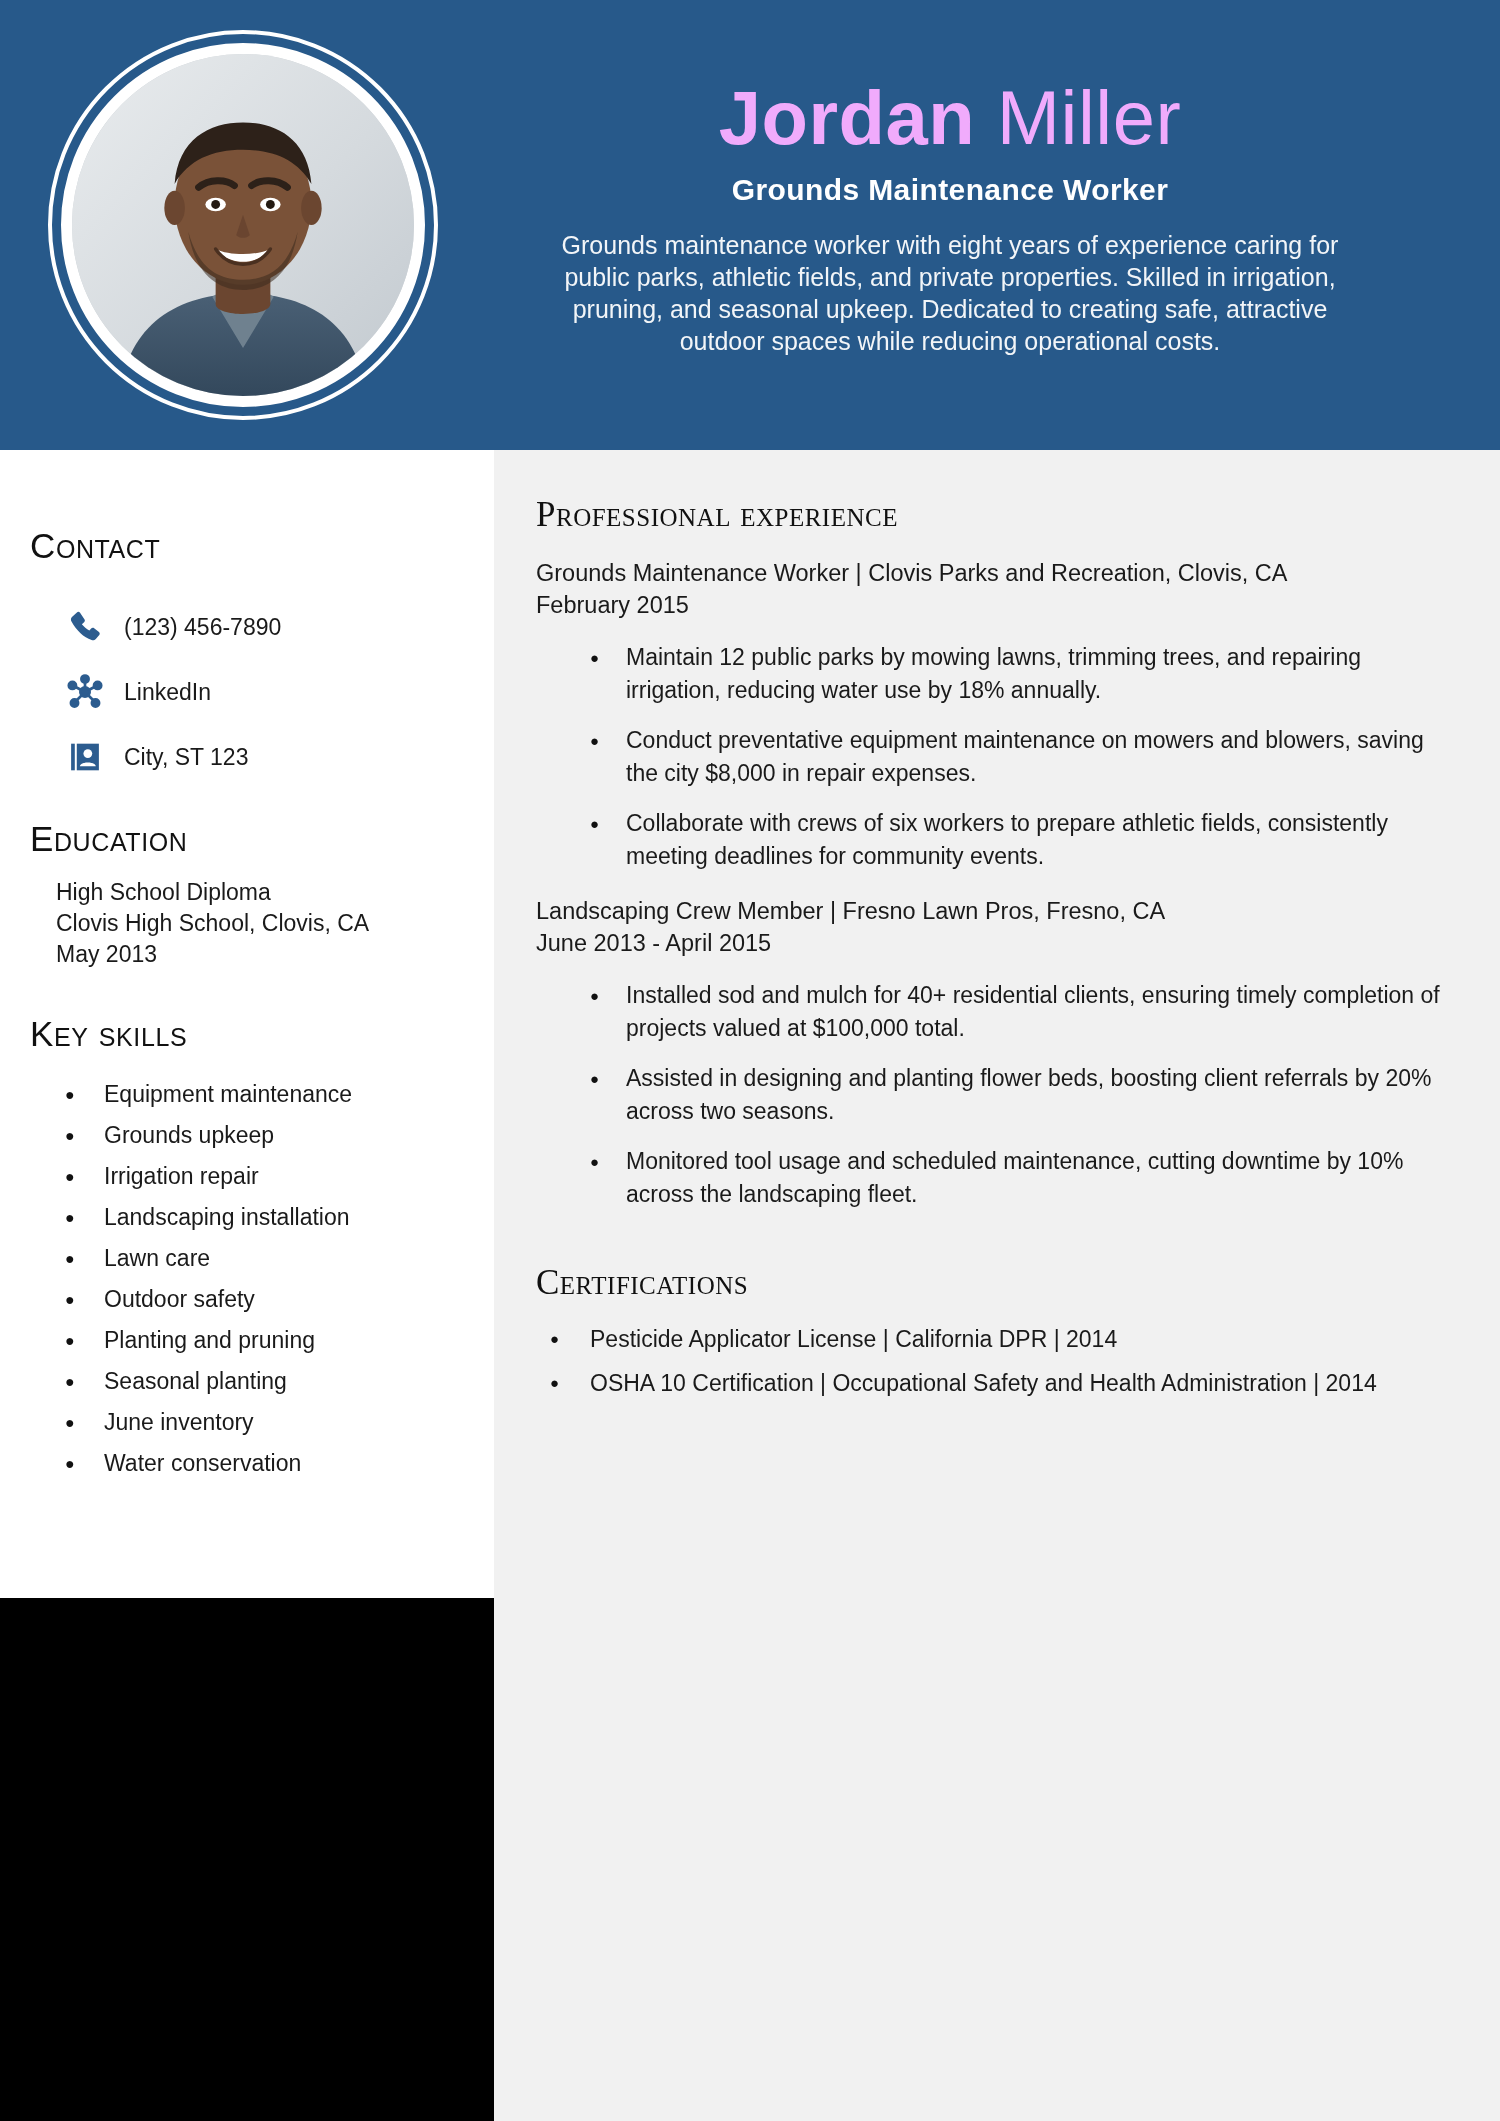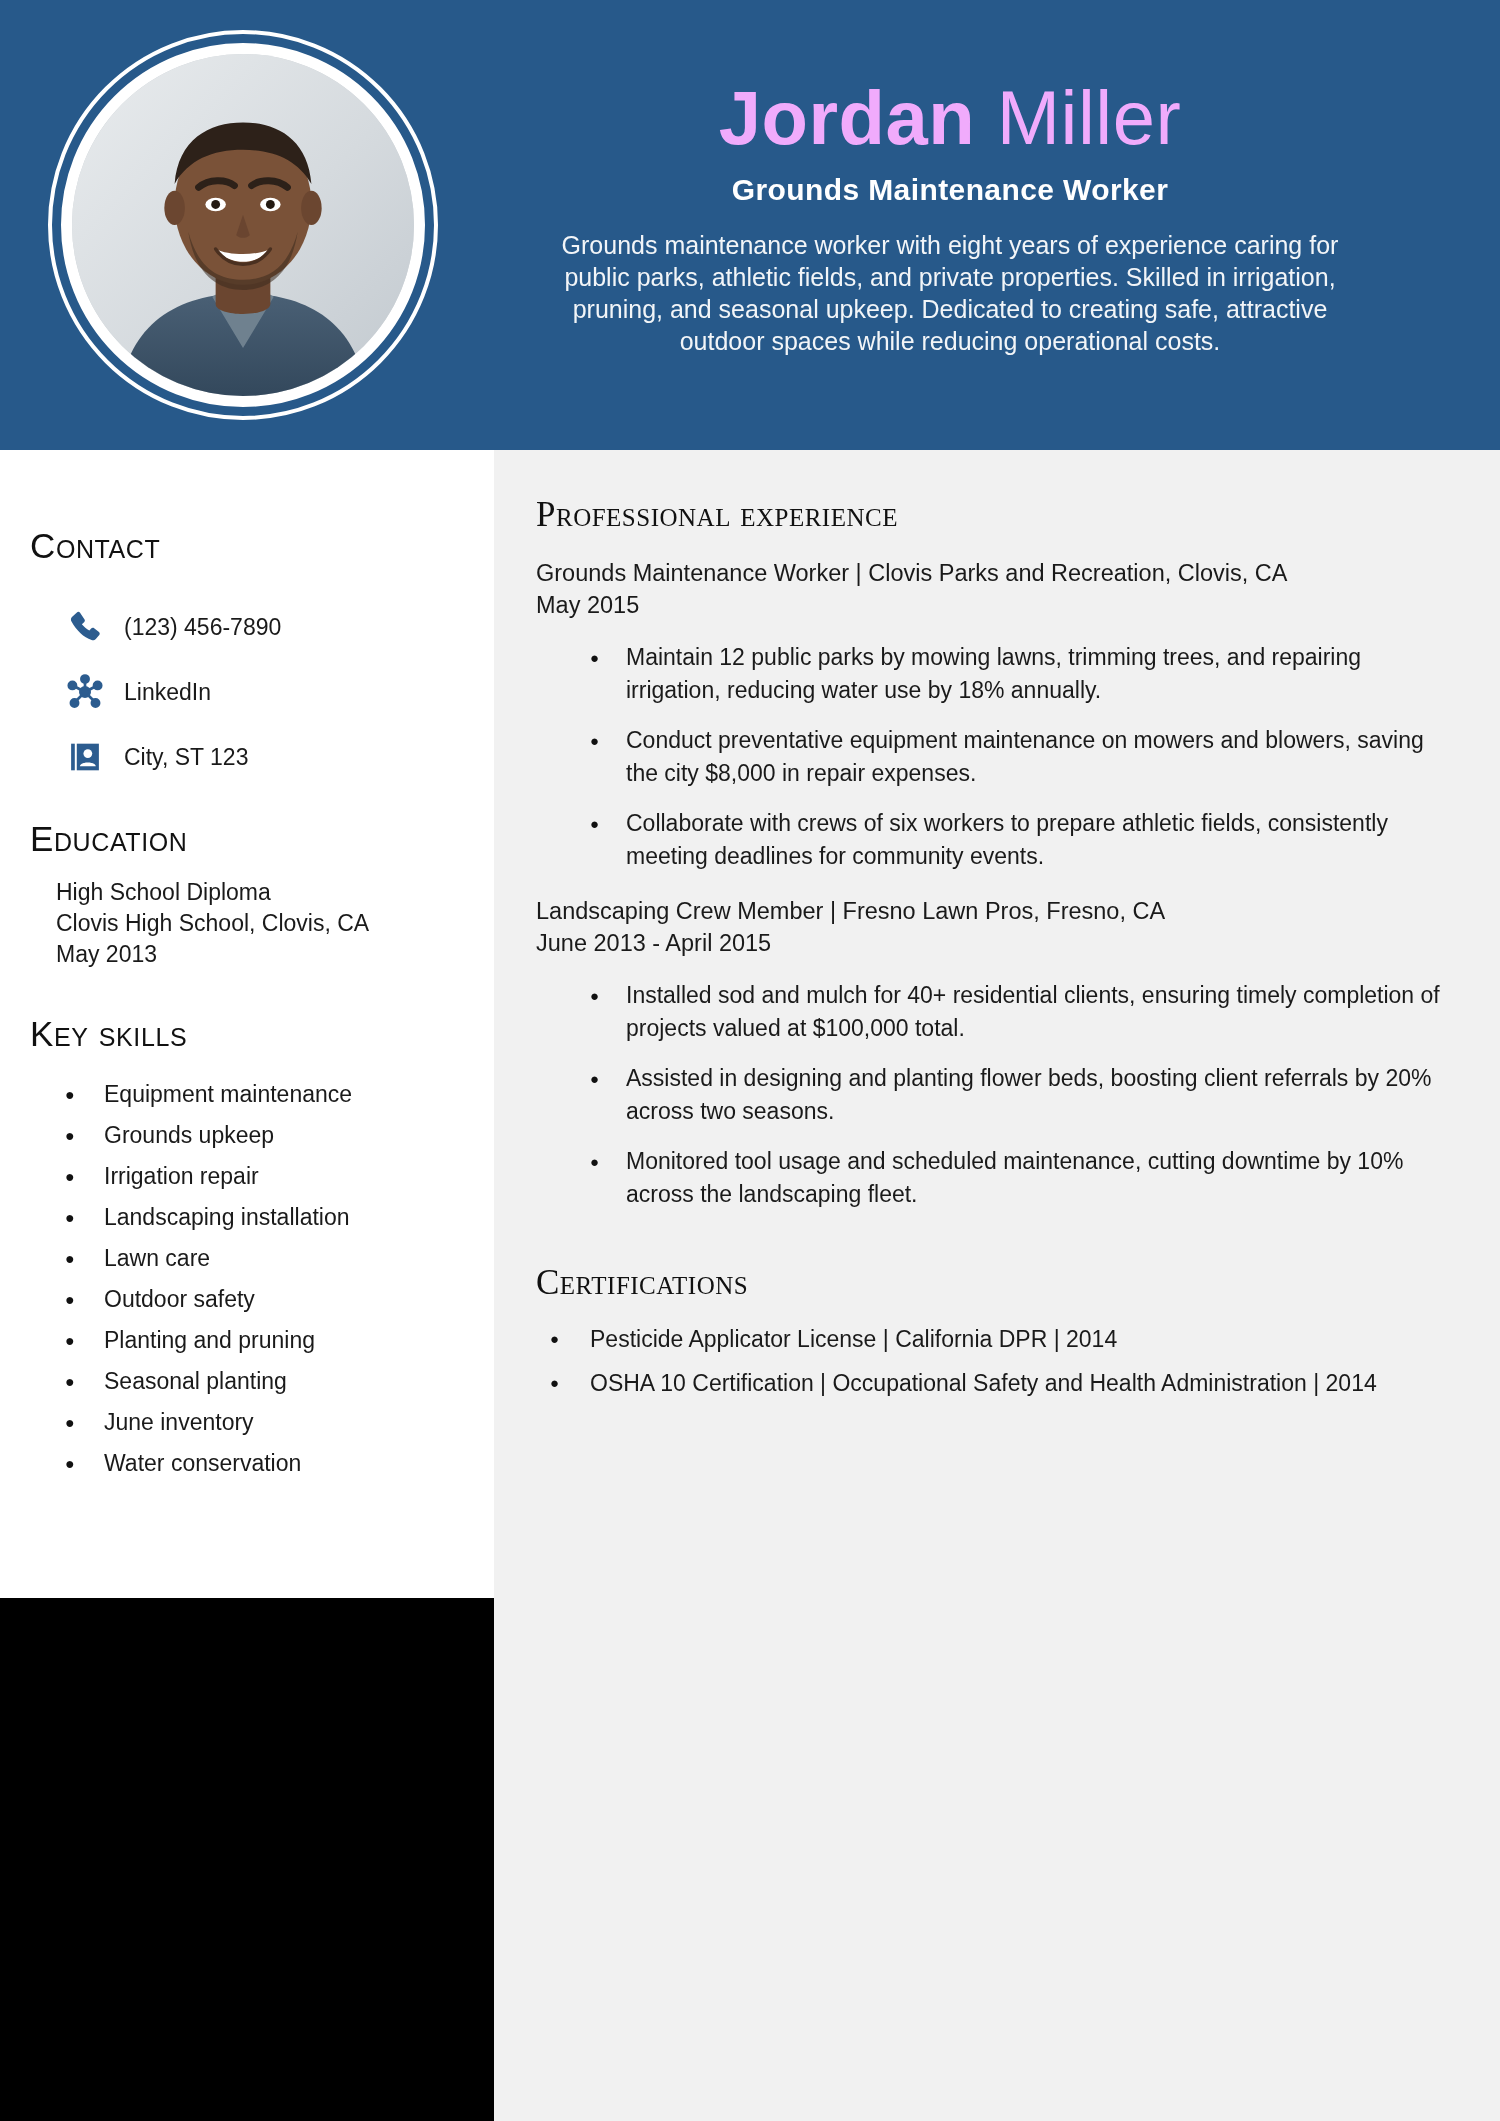--- a/index.html
+++ b/index.html
@@ -399,21 +399,21 @@
       <div class="sidebar-block"></div>
     </div>
 
     <div class="main">
 
       <div class="exp-sec">
         <div class="sec-head-main">Professional experience</div>
         <div>
             <div class="job">
               <div class="job-head">Grounds Maintenance Worker | Clovis Parks and Recreation, Clovis, CA</div>
-              <div class="job-dates">May 2015</div>
+              <div class="job-dates">February 2015</div>
               <ul class="job-bullets">
                 <li>Maintain 12 public parks by mowing lawns, trimming trees, and repairing irrigation, reducing water use by 18% annually.</li>
                 <li>Conduct preventative equipment maintenance on mowers and blowers, saving the city $8,000 in repair expenses.</li>
                 <li>Collaborate with crews of six workers to prepare athletic fields, consistently meeting deadlines for community events.</li>
               </ul>
             </div>
             <div class="job">
               <div class="job-head">Landscaping Crew Member | Fresno Lawn Pros, Fresno, CA</div>
               <div class="job-dates">June 2013 - April 2015</div>
               <ul class="job-bullets">

